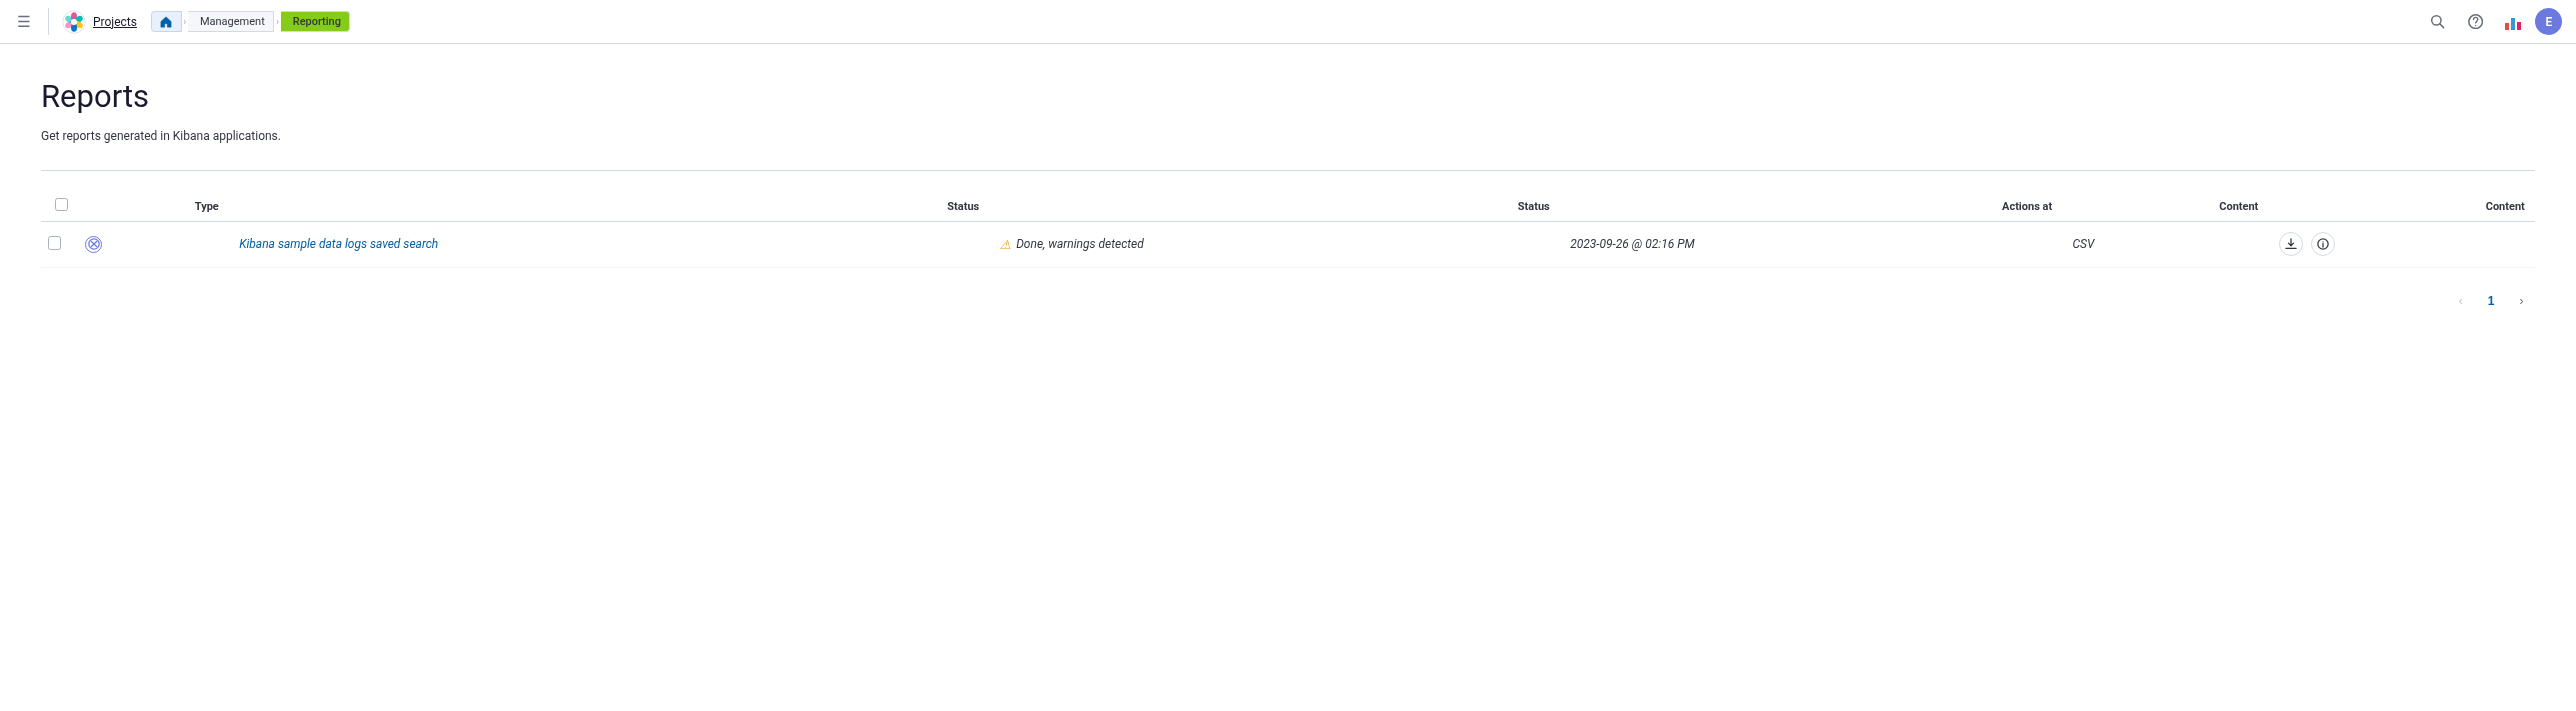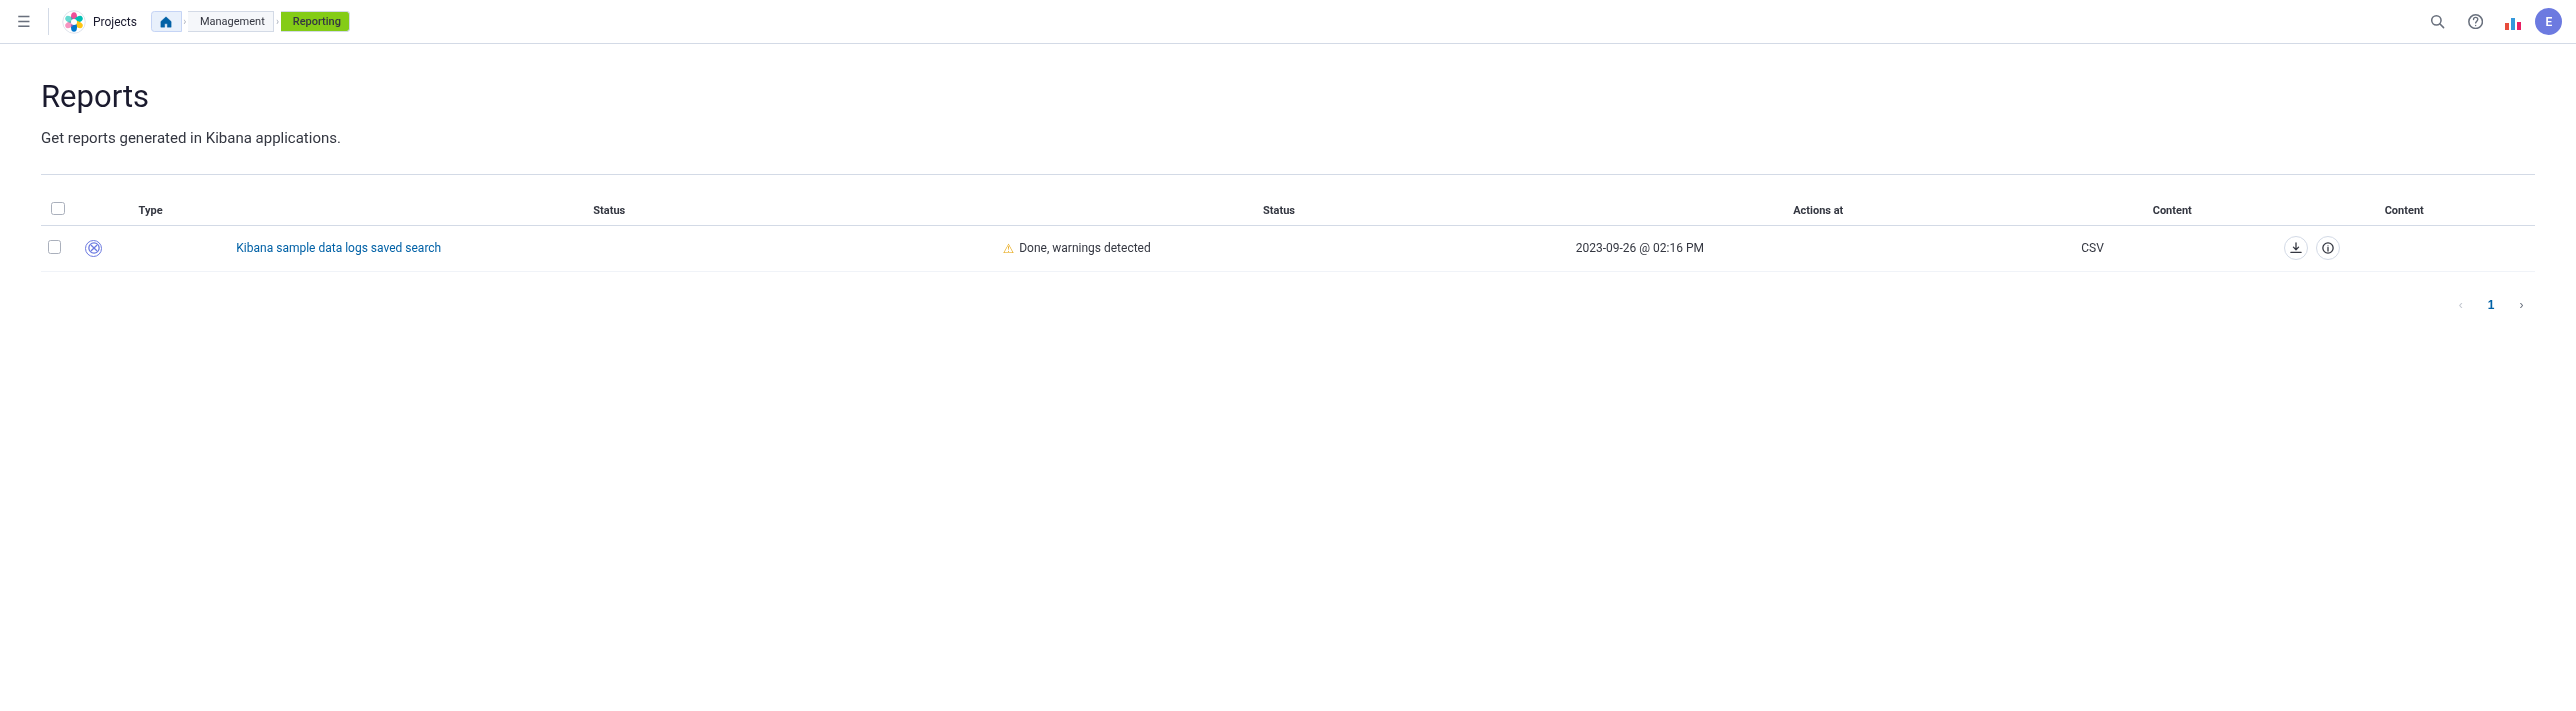--- a/index.html
+++ b/index.html
@@ -28,20 +28,21 @@
     .nav-divider {
       width: 0.9px;
       height: 27px;
       background: #d3dae6;
       margin: 0 3.4px;
     }
     .kibana-logo {
       display: flex;
       align-items: center;
       gap: 6.8px;
+      text-decoration: underline;
     }
     
     .breadcrumb {
       display: flex;
       align-items: center;
       gap: 0;
       margin-left: 3.4px;
     }
     .breadcrumb-home {
       display: flex;
@@ -127,53 +128,54 @@
     .main-content {
       padding: 34px 41px 0 41px;
     }
     .page-title {
       font-size: 31px;
       font-weight: 400;
       color: #1a1a2e;
       margin-bottom: 13.6px;
     }
     .page-subtitle {
-      font-size: 15px;
+      font-size: 12px;
       color: #343741;
       margin-bottom: 27px;
     }
     .section-divider {
       border: none;
       border-top: 0.9px solid #d3dae6;
       margin-bottom: 20.4px;
     }
 
     
     .reports-table {
       width: 100%;
       border-collapse: collapse;
     }
     .reports-table thead tr th {
-      text-align: center;
+      text-align: right;
       font-weight: 700;
       font-size: 11px;
       color: #343741;
       padding: 6.8px 10.2px;
       border-bottom: 1.7px solid #d3dae6;
     }
     .reports-table thead tr th.col-checkbox {
       width: 34px;
       padding: 6.8px 6.8px;
     }
     .reports-table tbody tr td {
       padding: 10.2px 10.2px;
       border-bottom: 0.9px solid #f0f3f8;
       font-size: 12px;
       color: #343741;
       vertical-align: middle;
+      font-style: italic;
     }
     .reports-table tbody tr td.col-checkbox {
       width: 34px;
       padding: 10.2px 6.8px;
     }
 
     .checkbox-box {
       width: 13.6px;
       height: 13.6px;
       border: 0.9px solid #aab0bc;

